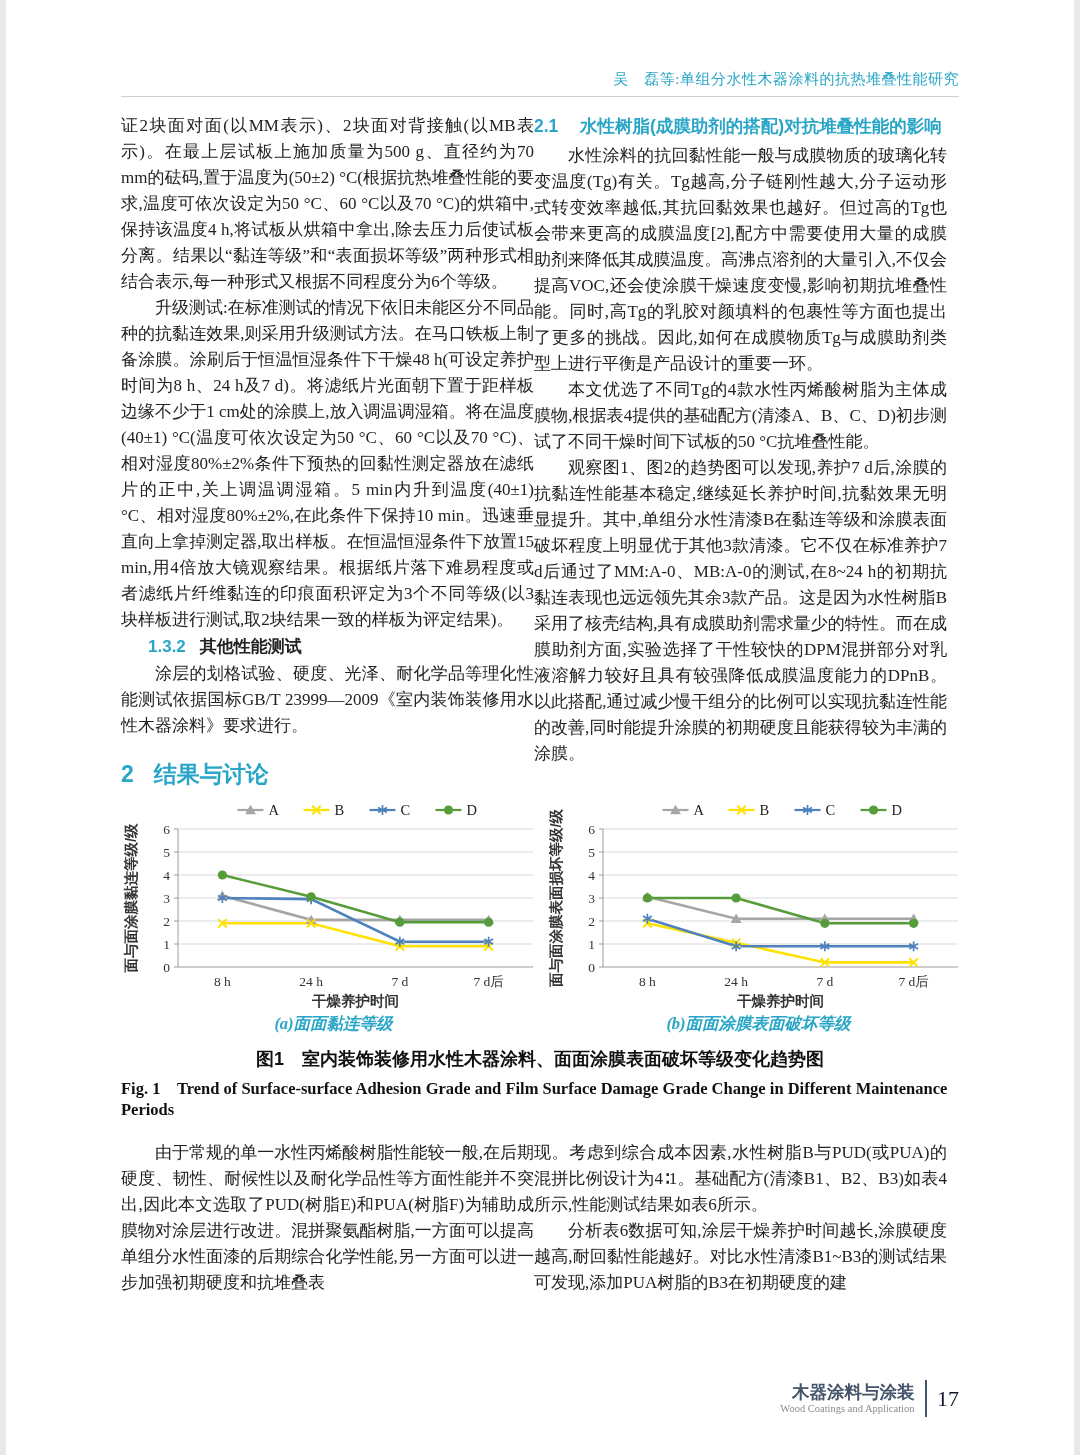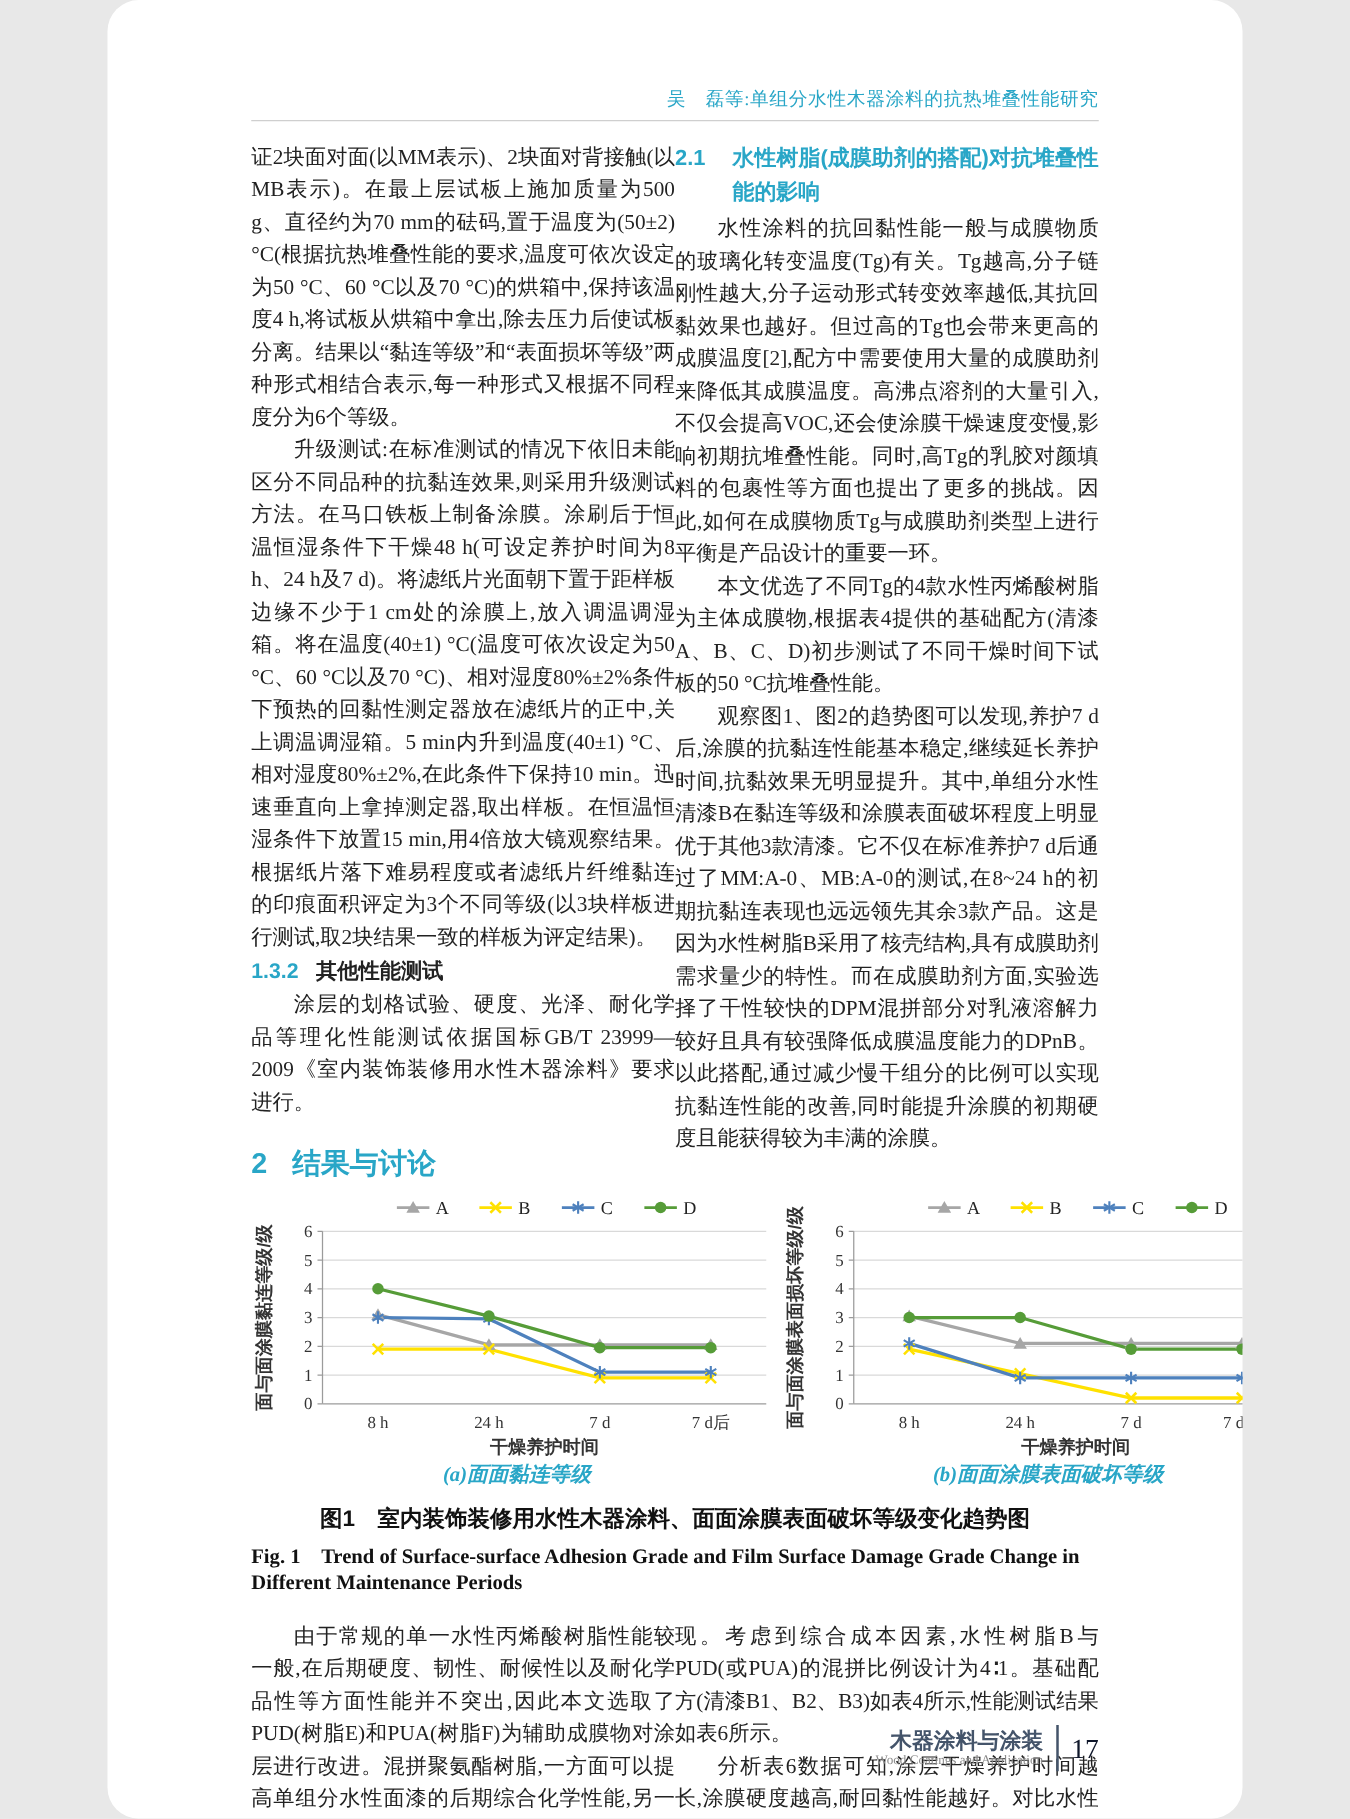--- a/index.html
+++ b/index.html
@@ -1,30 +1,30 @@
 <!DOCTYPE html>
 <html lang="zh"><head>
 <meta charset="utf-8">
 <style>
   html,body{margin:0;padding:0;background:#e8e8e8;}
   .page{
-    position:relative;width:908px;height:1455px;margin:0 auto;background:#ffffff;
+    position:relative;width:1068px;height:1455px;margin:0 auto;background:#ffffff;
     font-family:"Liberation Serif","DejaVu Serif",serif;color:#222;overflow:hidden;
-    box-sizing:border-box;padding:0 115px;border-radius:25px;
+    box-sizing:border-box;padding:0 115px;
   }
   
   .running-head{padding-top:70px;text-align:right;font-size:15px;letter-spacing:0.5px;color:#29a6c7;font-family:"Liberation Serif","DejaVu Serif",serif;}
   .head-rule{border:0;border-top:1px solid #cfcfcf;margin:7px 0 0 0;}
   
   .cols{display:flex;margin-top:16px;}
   .col{width:413px;font-size:17px;line-height:26px;text-align:justify;}
   p.body{margin:0;text-indent:2em;}
   p.noindent{margin:0;text-indent:0;}
   .sub-head{margin:1px 0;font-family:"Liberation Sans","DejaVu Sans",sans-serif;font-weight:bold;font-size:17px;}
-  .sub-head .num{color:#29a6c7;margin-right:14px;}
+  .sub-head .num{color:#29a6c7;margin-right:14px;margin-left:27px;}
   .sec-head{display:flex;gap:20px;margin-top:20px;color:#29a6c7;
     font-family:"Liberation Sans","DejaVu Sans",sans-serif;font-weight:bold;font-size:23px;line-height:30px;}
   .h21{display:flex;color:#29a6c7;font-family:"Liberation Sans","DejaVu Sans",sans-serif;
     font-weight:bold;font-size:17.5px;line-height:27px;margin-bottom:3px;}
   .h21 .num{flex:0 0 46px;}
   .h21 .ttl{flex:1;}
   
   .figure{margin-top:10px;}
   .charts{display:flex;justify-content:space-between;}
   .chart{width:425px;}

